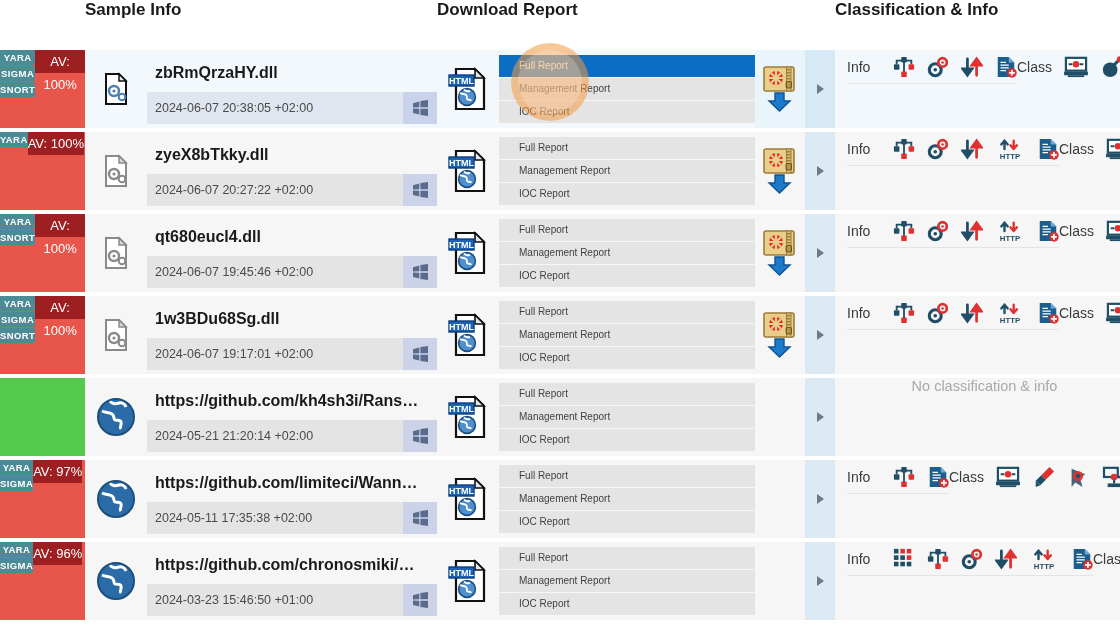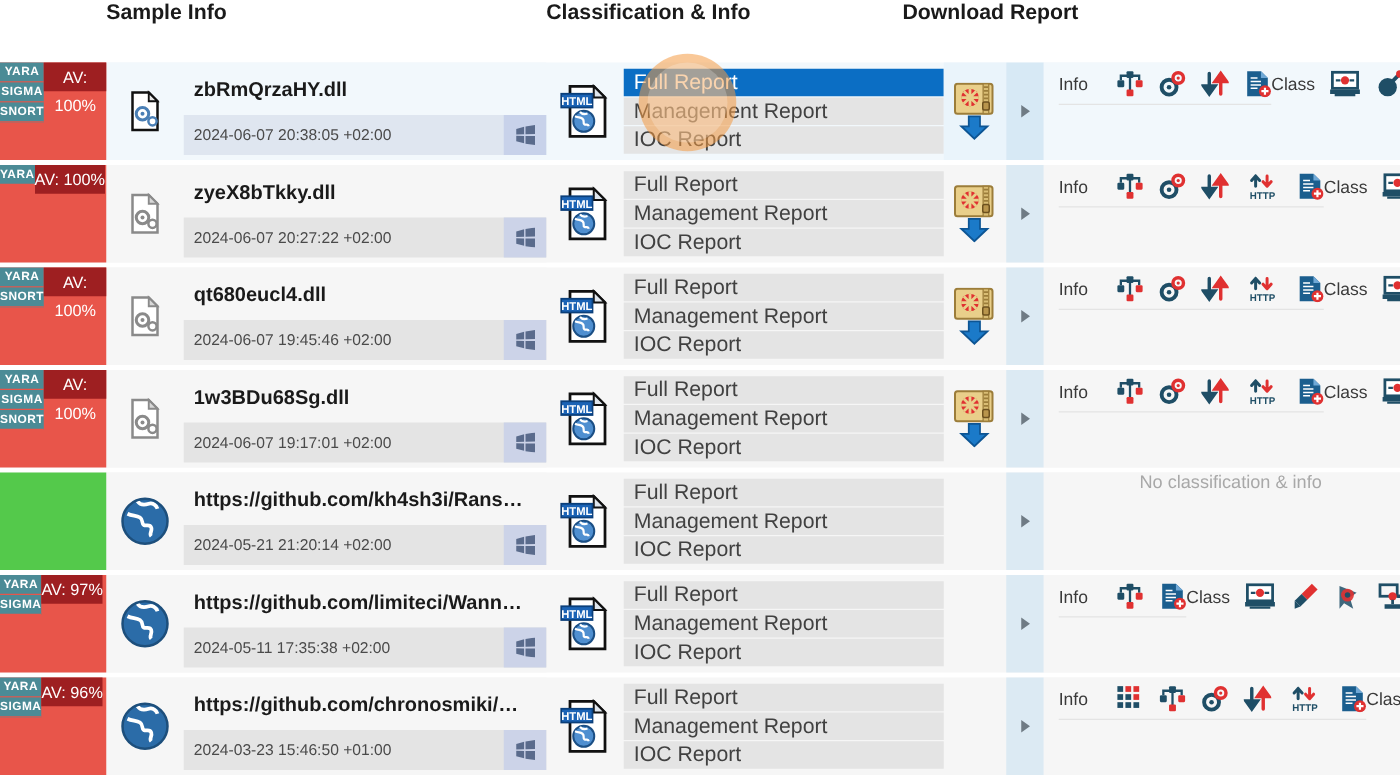--- a/index.html
+++ b/index.html
@@ -54,22 +54,22 @@
   .os-ico{width:34px;flex:0 0 34px;height:32px;background:#ccd3e8;
           display:flex;align-items:center;justify-content:center;}
   .row.sel .os-ico{background:#c8d2ea;}
 
   
   .download{width:398px;flex:0 0 398px;display:flex;align-items:stretch;}
   .dl-ico{width:62px;flex:0 0 62px;display:flex;align-items:center;
           justify-content:center;}
   .dl-links{flex:1;display:flex;flex-direction:column;justify-content:center;
             padding:4px 0;}
-  .dl-link{background:#e4e4e4;height:22px;line-height:22px;font-size:17px;
-           color:#414141;padding-left:8px;margin-bottom:1px;}
+  .dl-link{background:#e4e4e4;height:22px;line-height:22px;font-size:10px;
+           color:#414141;padding-left:20px;margin-bottom:1px;}
   .dl-link:last-child{margin-bottom:0;}
   .dl-link.active{background:#0b6ec4;color:#ffffff;}
   .dl-zip{width:50px;flex:0 0 50px;display:flex;align-items:center;
           justify-content:center;}
   .row.sel .dl-zip{background:#eaf4fb;}
   .dl-arrow{width:30px;flex:0 0 30px;display:flex;align-items:center;
             justify-content:center;background:#dceaf3;}
   .row.sel .dl-arrow{background:#d7e9f5;}
   .caret{width:0;height:0;border-left:7px solid #6f7b84;
          border-top:5px solid transparent;border-bottom:5px solid transparent;}
@@ -93,22 +93,22 @@
                background:rgba(255,255,255,.22);}
   svg{display:block;}
 </style>
 </head>
 <body>
 
 <div class="app">
 
   <div class="header">
     <div class="hdr-cell hdr-sample">Sample Info</div>
+    <div class="hdr-cell hdr-download">Download Report</div>
     <div class="hdr-cell hdr-class">Classification &amp; Info</div>
-    <div class="hdr-cell hdr-download">Download Report</div>
   </div>
 
   <div class="rows" id="rows">
       <div class="row sel">
         <div class="badges">
           <div class="badge-stack">
             <div class="badge">YARA</div>
             <div class="badge">SIGMA</div>
             <div class="badge">SNORT</div>
           </div>

